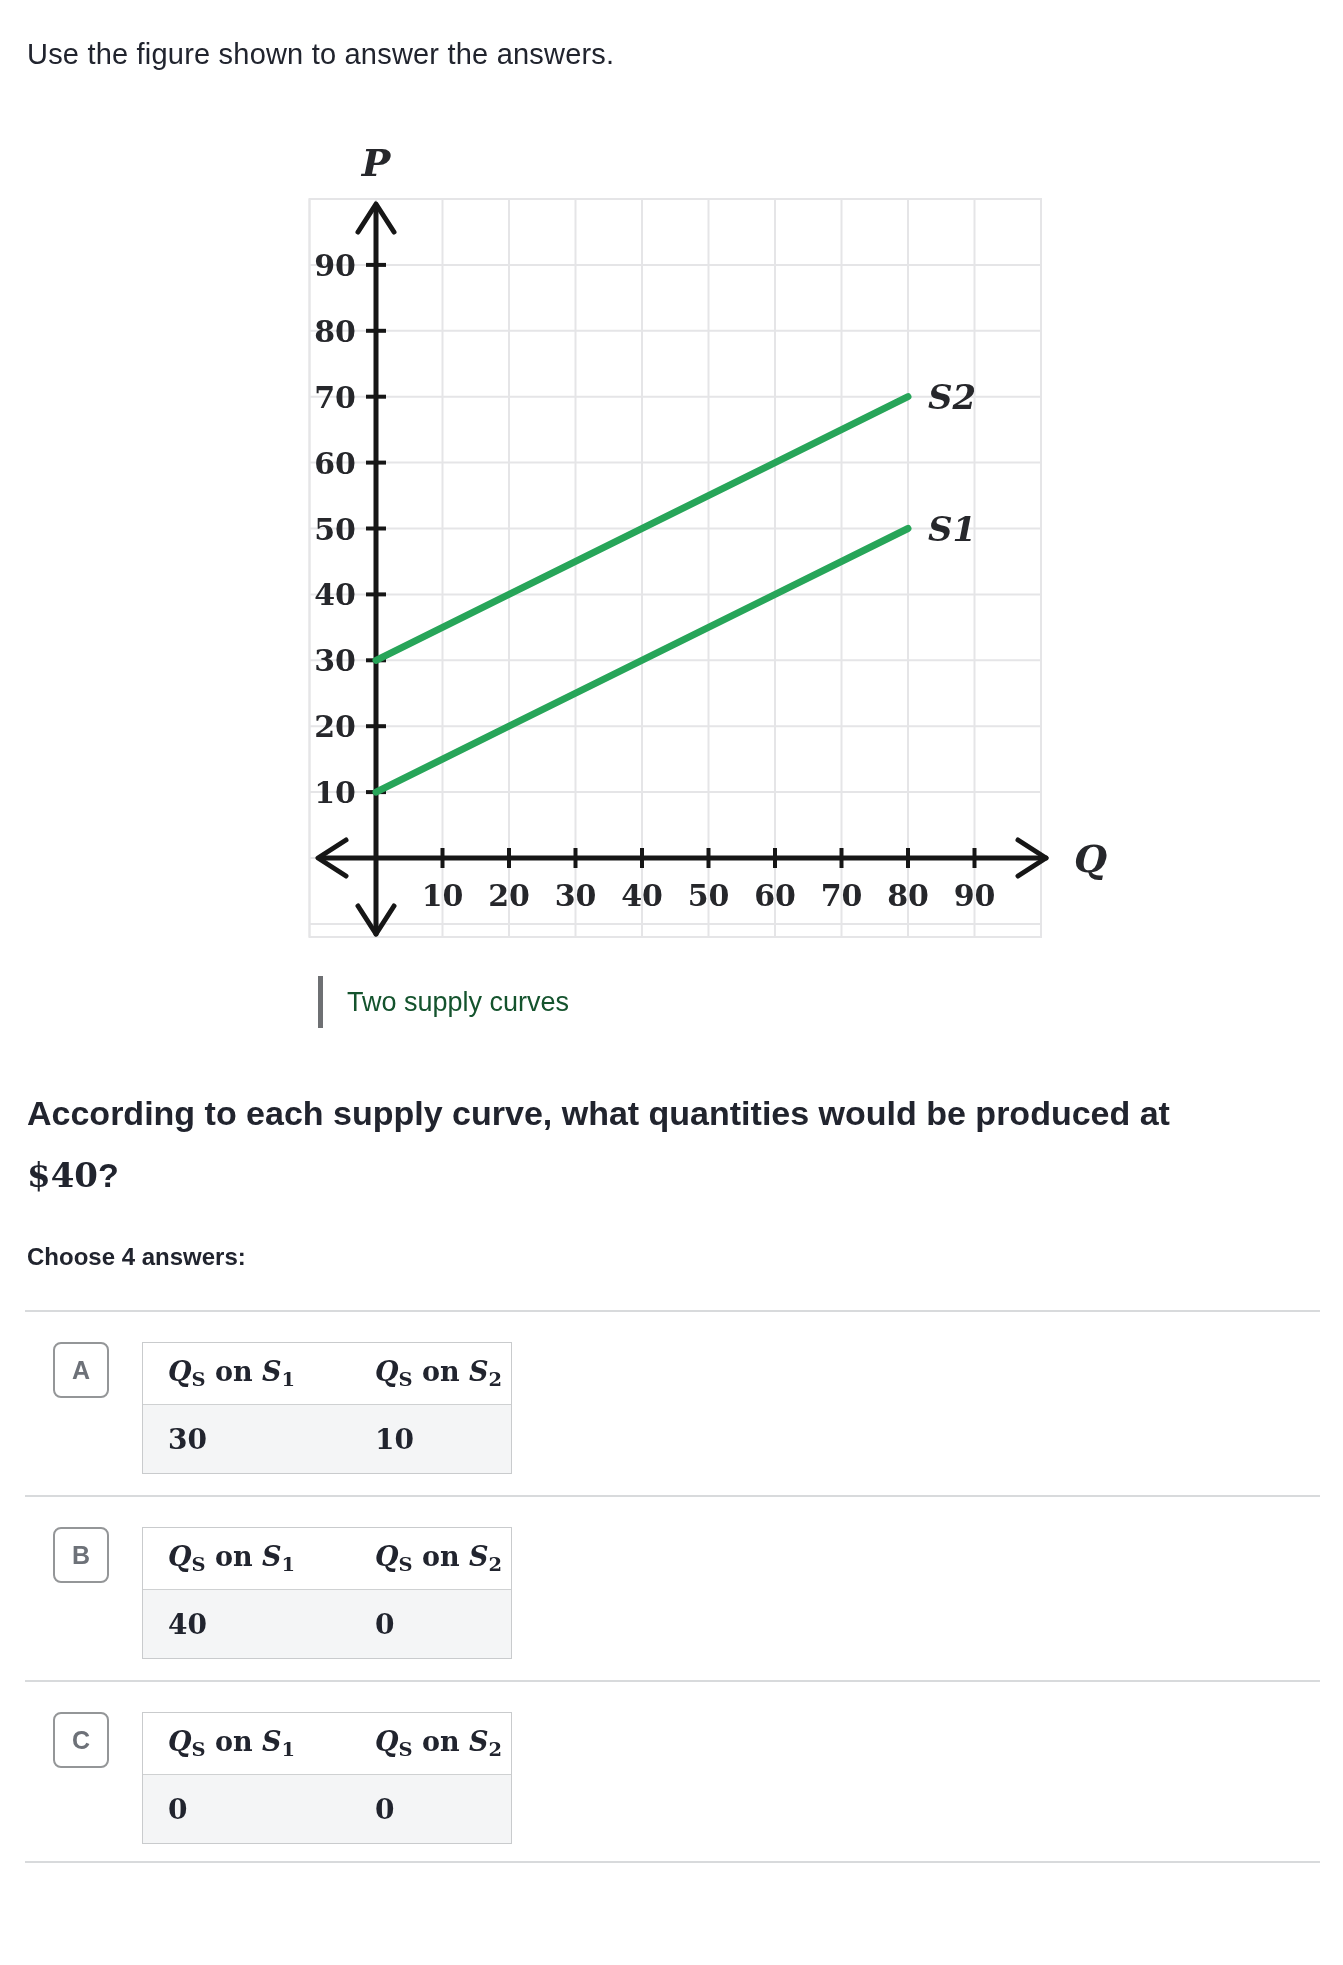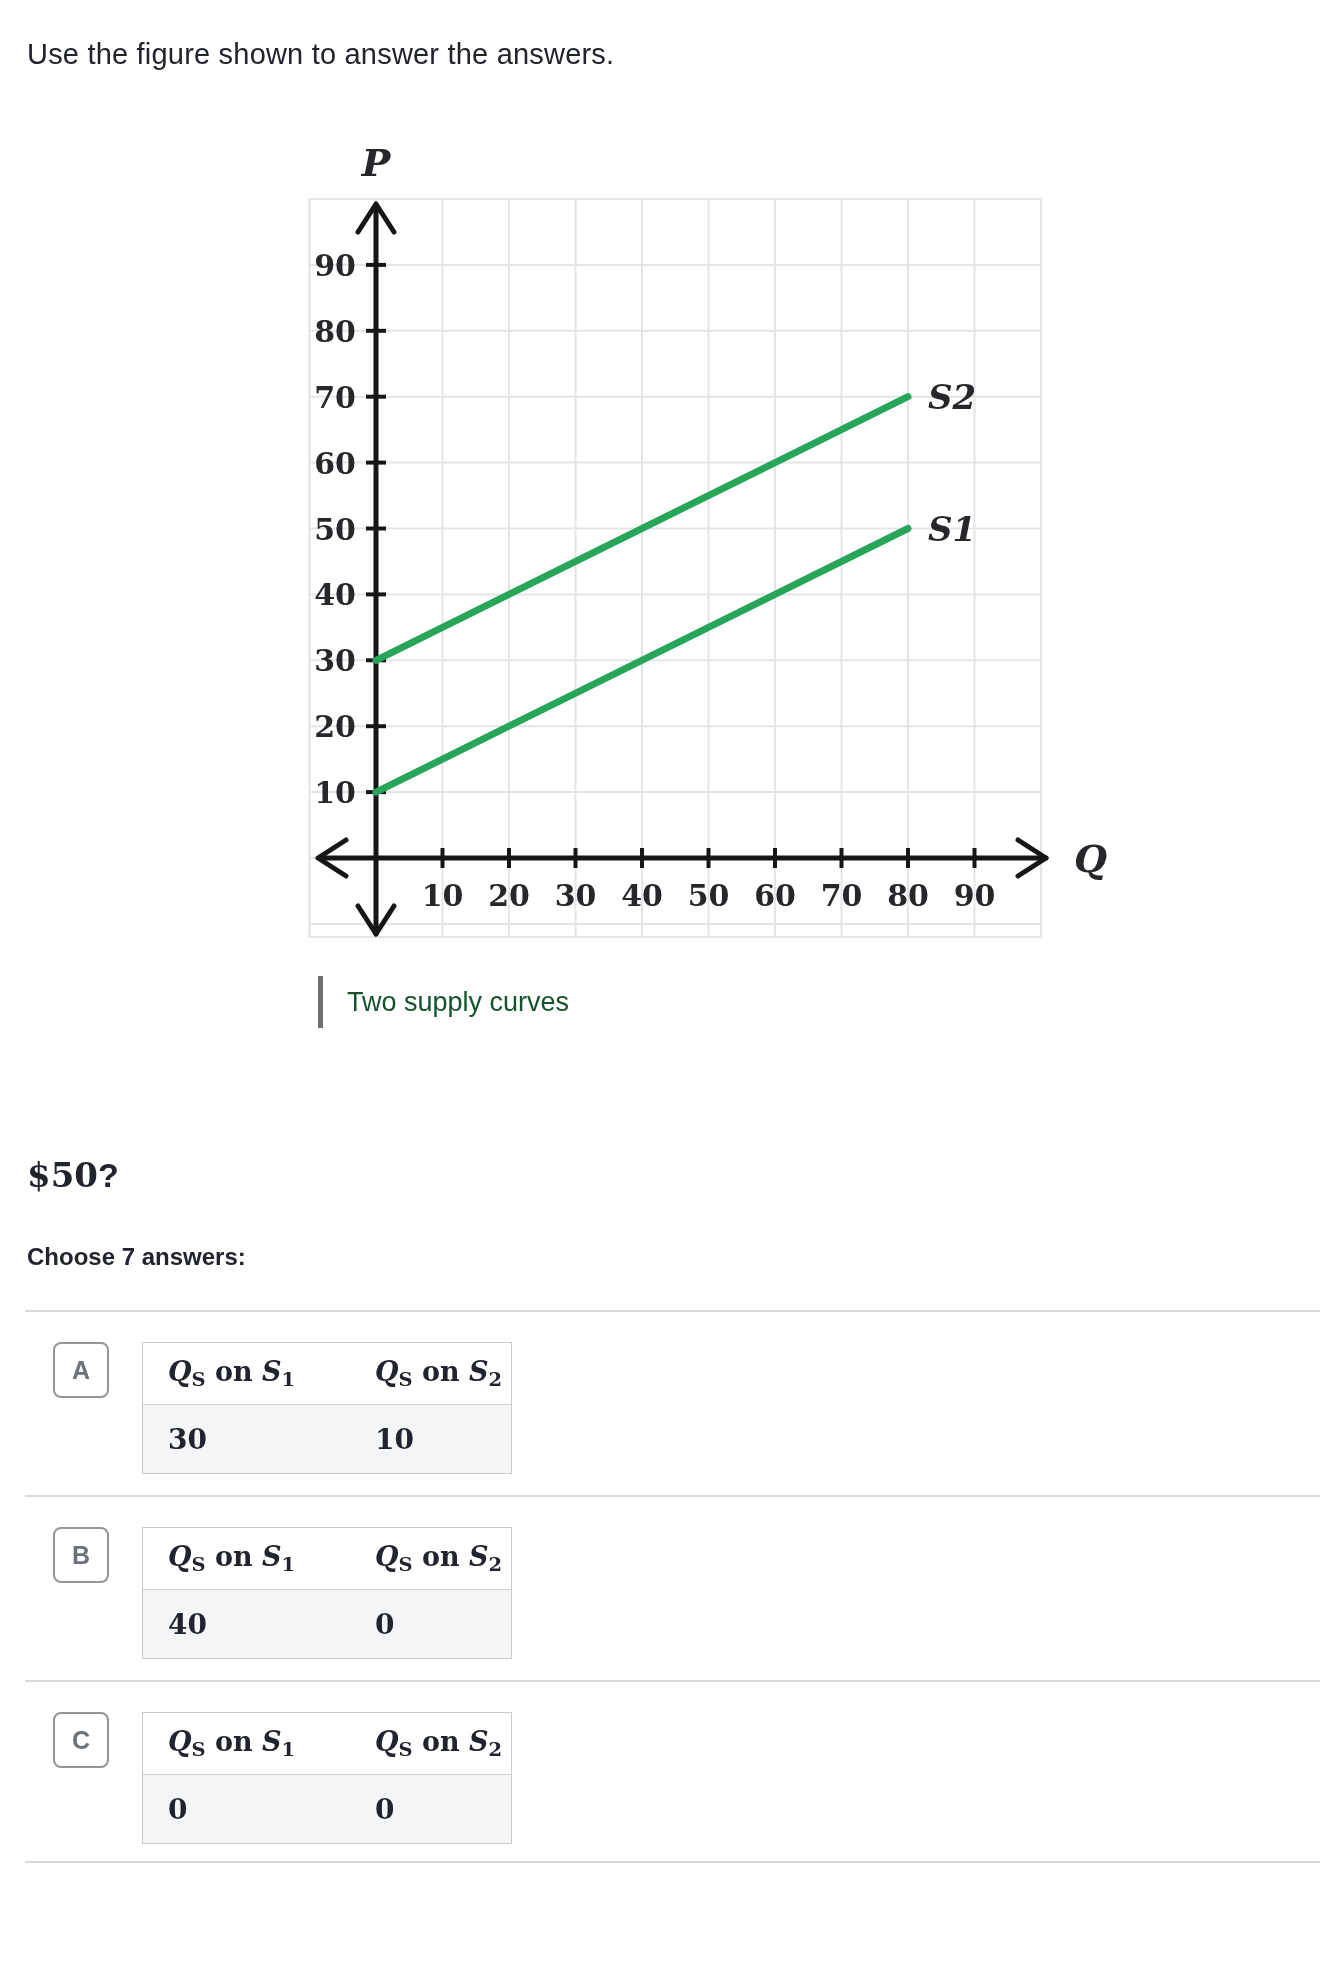--- a/index.html
+++ b/index.html
@@ -156,25 +156,25 @@
       <polyline points="146,540.3 678,276.7" fill="none" stroke="#27a559" stroke-width="7" stroke-linecap="round"></polyline>
       <text x="698" y="288.7" font-family="&quot;DejaVu Serif&quot;, serif" font-style="italic" font-weight="600" font-size="34" fill="#26272b">S2</text>
     </svg></div>
 
 <div class="caption">
   <div class="caption-bar"></div>
   <div class="caption-text">Two supply curves</div>
 </div>
 
 <div class="question">
-  <br>
-  <span class="q-amount">$50</span><span>?</span>
+  <span>According to each supply curve, what quantities would be produced at</span><br>
+  <span class="q-amount">$40</span><span>?</span>
 </div>
 
-<div class="choose">Choose 7 answers:</div>
+<div class="choose">Choose 4 answers:</div>
 
 <div class="options" id="options">
     <div class="option">
       <div class="opt-btn">A</div>
       <div class="opt-table">
         <div class="t-row t-hdr-row">
           <div class="t-cell c1">
             <span><span class="mi">Q</span><span class="msub">S</span> <span>on</span> <span class="mi">S</span><span class="msub">1</span></span>
           </div>
           <div class="t-cell c2">

